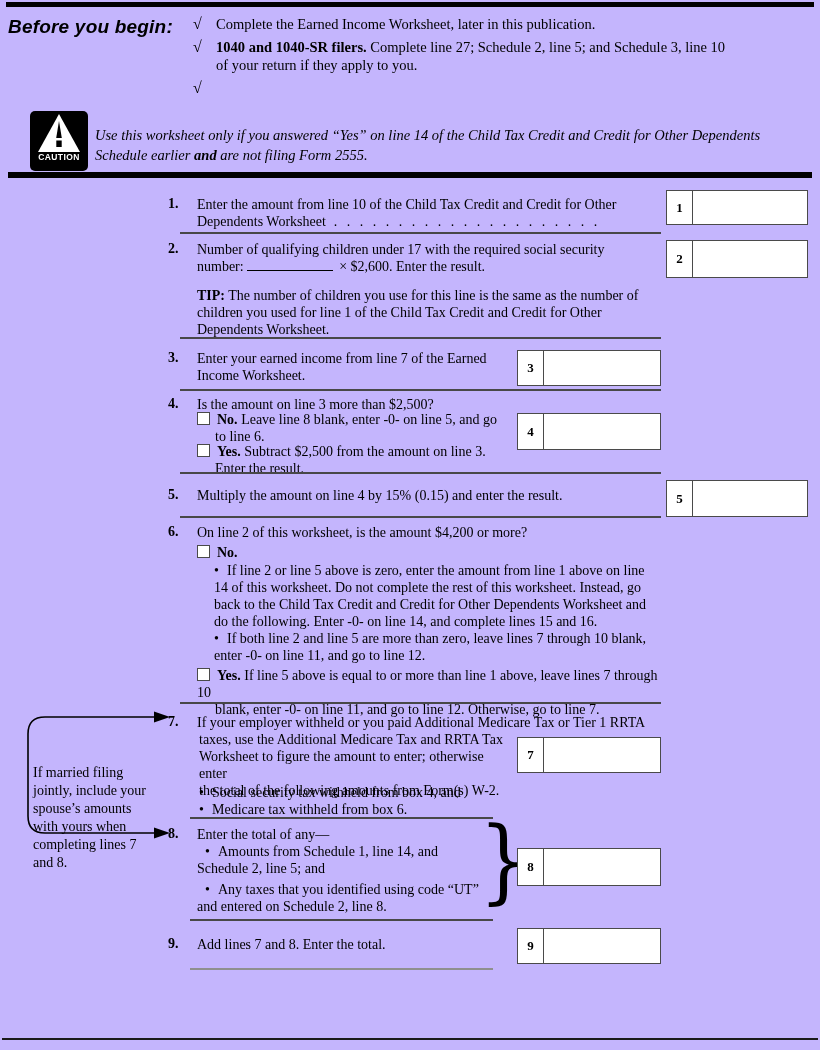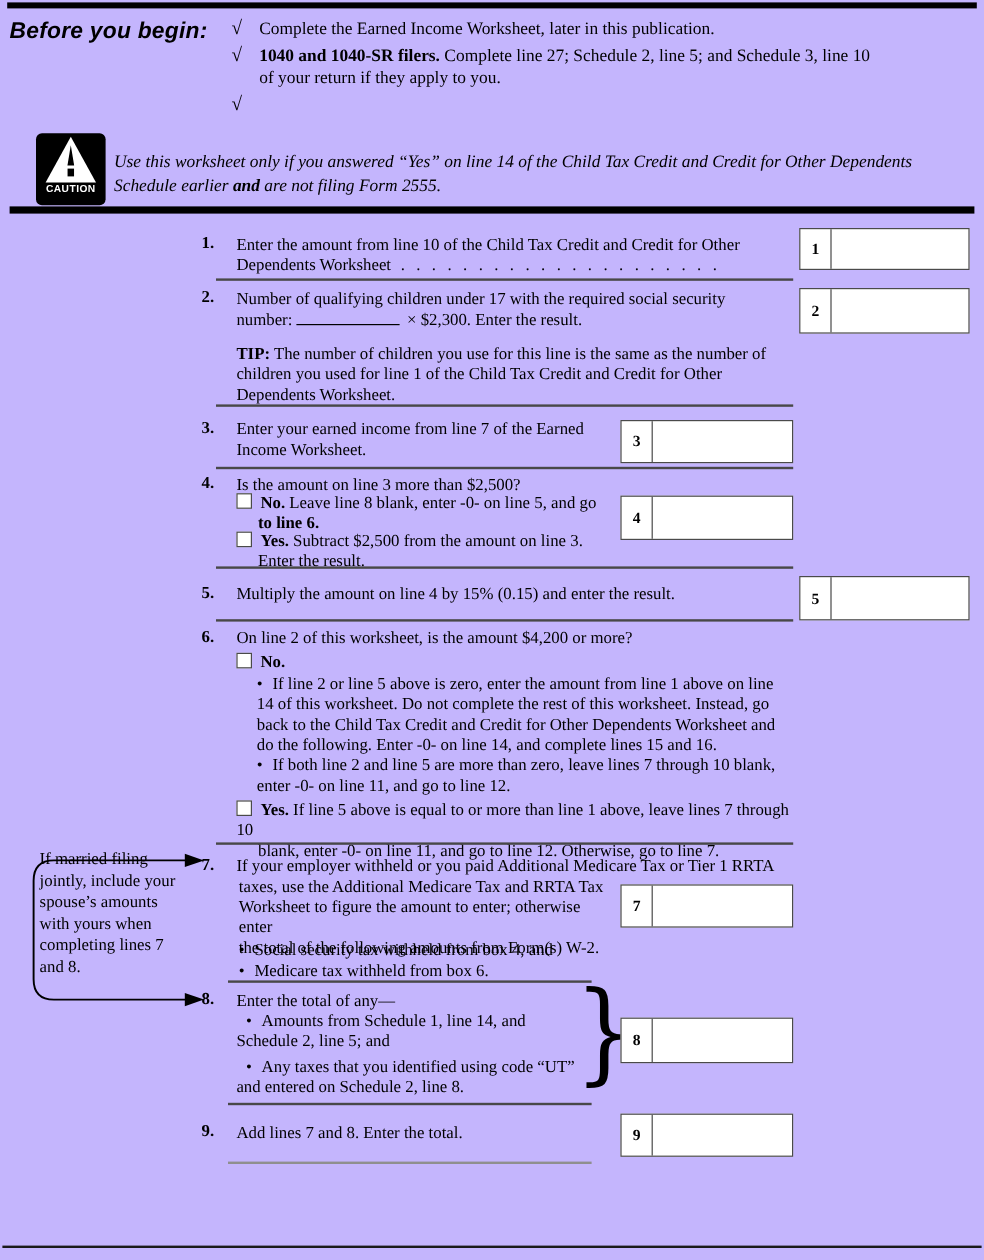--- a/index.html
+++ b/index.html
@@ -30,21 +30,21 @@
   .ansbox .lbl { width:25px; flex:none; border-right:1.5px solid #4a4a4a; display:flex;
                  align-items:center; justify-content:center; font-weight:bold; font-size:13px; }
   .ansbox .fld { flex:1; }
   .cb { display:inline-block; width:11px; height:11px; border:1.3px solid #4a4a4a;
         vertical-align:-1px; margin-right:7px; background:#fff; }
   .dots { letter-spacing:3px; margin-left:8px; white-space:nowrap; }
   .blank { display:inline-block; width:86px; border-bottom:1.2px solid #000; height:12px;
            vertical-align:baseline; margin:0 3px; }
   .brace { position:absolute; left:479px; top:813px; font-size:92px; line-height:96px;
            font-family:"DejaVu Serif", serif; transform:scaleX(0.85); transform-origin:left center; }
-  .callout-text { position:absolute; left:33px; top:708px; width:116px; line-height:18px; }
+  .callout-text { position:absolute; left:33px; top:764px; width:116px; line-height:18px; }
   .bullet { display:inline-block; width:13px; }
 </style>
 </head>
 <body>
 
 <div class="page">
 
   <div class="topbar"></div>
 
   <div class="byb">Before you begin:</div>
@@ -91,21 +91,21 @@
   </div>
   <div class="ansbox" style="left:666px; top:190px; width:142px; height:35px;">
     <span class="lbl">1</span>
     <span class="fld"></span>
   </div>
   <div class="sep" style="left:180px; top:232px; width:481px;"></div>
 
   <div class="num abs" style="left:168px; top:241px;">2.</div>
   <div class="abs lh" style="left:197px; top:241px; width:460px;">
     <div>Number of qualifying children under 17 with the required social security</div>
-    <div><span>number:</span><span class="blank"></span><span> × $2,300. Enter the result.</span></div>
+    <div><span>number:</span><span class="blank"></span><span> × $2,600. Enter the result.</span></div>
   </div>
   <div class="ansbox" style="left:666px; top:240px; width:142px; height:38px;">
     <span class="lbl">2</span>
     <span class="fld"></span>
   </div>
   <div class="abs lh" style="left:197px; top:287px; width:455px;">
     <div><span class="bld">TIP:</span><span> The number of children you use for this line is the same as the number of</span></div>
     <div>children you used for line 1 of the Child Tax Credit and Credit for Other</div>
     <div>Dependents Worksheet.</div>
   </div>
@@ -119,21 +119,21 @@
   <div class="ansbox" style="left:517px; top:350px; width:144px; height:36px;">
     <span class="lbl">3</span>
     <span class="fld"></span>
   </div>
   <div class="sep" style="left:180px; top:389px; width:481px;"></div>
 
   <div class="num abs" style="left:168px; top:396px;">4.</div>
   <div class="abs lh" style="left:197px; top:396px; width:320px;">Is the amount on line 3 more than $2,500?</div>
   <div class="abs lh" style="left:197px; top:411px; width:320px;">
     <span class="cb"></span><span class="bld">No.</span><span> Leave line 8 blank, enter -0- on line 5, and go</span>
-    <div style="margin-left:18px;font-weight:bold;">to line 6.</div>
+    <div style="margin-left:18px;">to line 6.</div>
   </div>
   <div class="abs lh" style="left:197px; top:443px; width:320px;">
     <span class="cb"></span><span class="bld">Yes.</span><span> Subtract $2,500 from the amount on line 3.</span>
     <div style="margin-left:18px;">Enter the result.</div>
   </div>
   <div class="ansbox" style="left:517px; top:413px; width:144px; height:37px;">
     <span class="lbl">4</span>
     <span class="fld"></span>
   </div>
   <div class="sep" style="left:180px; top:472px; width:481px;"></div>

